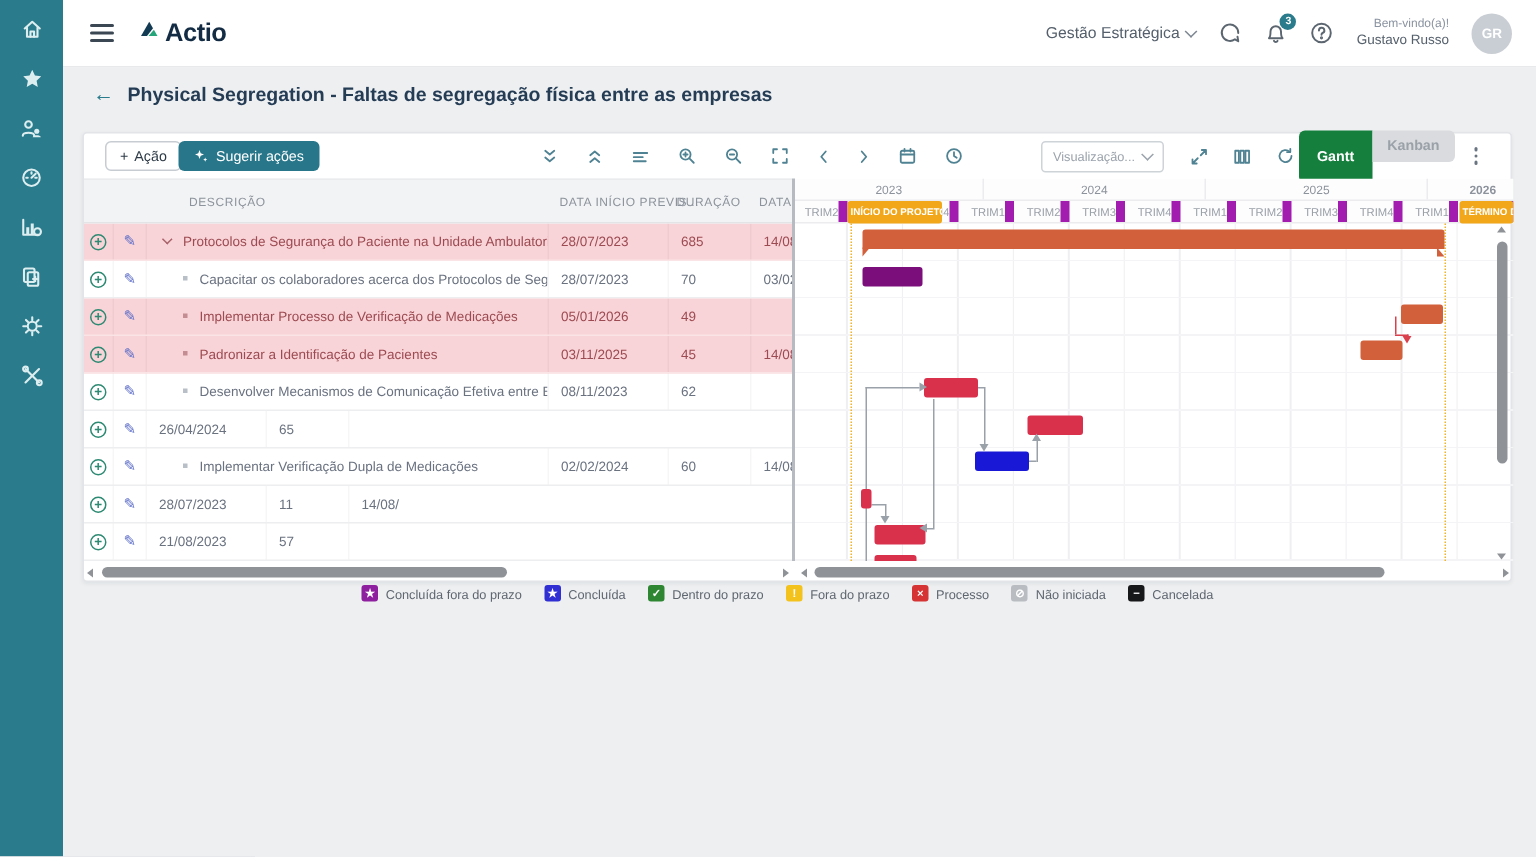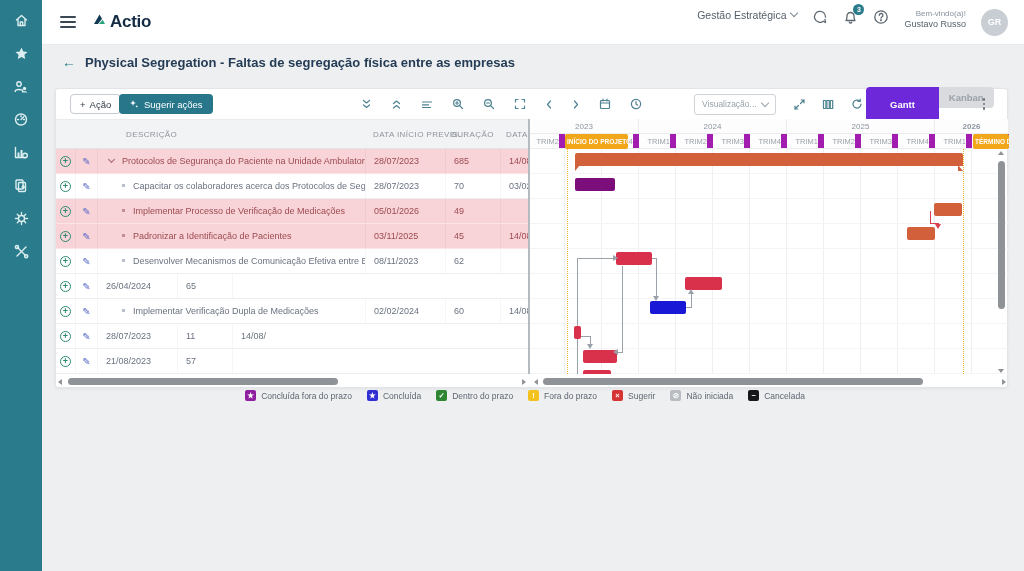--- a/index.html
+++ b/index.html
@@ -15,21 +15,21 @@
   .snav svg .fil{fill:#ddeef1;stroke:none}
 
   
   .topbar{position:absolute;left:42px;top:0;width:982px;height:45px;background:#fff;
           border-bottom:1px solid #e7e9eb;display:flex;align-items:center;z-index:4}
   .hamb{margin-left:18px;width:16px;cursor:pointer}
   .hamb div{height:2px;background:#3c4754;margin:3px 0;border-radius:1px}
   .logo{display:flex;margin-left:16px}
   .logo-mark{width:15px;height:15px;margin-right:3px}
   .logo-text{font-size:17px;font-weight:bold;color:#132c44;letter-spacing:-.3px}
-  .top-right{margin-left:auto;display:flex;align-items:flex-start;gap:15px;padding-right:16px}
+  .top-right{margin-left:auto;display:flex;align-items:center;gap:15px;padding-right:16px}
   .module{display:flex;align-items:center;gap:5px;font-size:10.5px;color:#55606c;cursor:pointer}
   .chev{width:6px;height:6px;border-right:1.3px solid #7c8691;border-bottom:1.3px solid #7c8691;
         transform:rotate(45deg);margin-top:-3px}
   .tico{position:relative;cursor:pointer;display:flex}
   .tico svg{stroke:#5c6670;fill:none;stroke-width:1.3;stroke-linecap:round;stroke-linejoin:round}
   .nbadge{position:absolute;top:-5px;right:-6px;width:11px;height:11px;border-radius:50%;
           background:#2a7b8b;color:#fff;font-size:7px;text-align:center;line-height:11px;font-weight:bold}
   .welcome{text-align:right;line-height:1.25}
   .welcome .w1{font-size:8px;color:#8a93a0}
   .welcome .w2{font-size:9px;color:#55606c}
@@ -53,21 +53,21 @@
             background:#27768a;color:#fff;font-size:9.5px;display:flex;align-items:center;gap:5px;cursor:pointer}
   .tb-icons{position:absolute;left:305px;display:flex;gap:19px;align-items:center}
   .tbi{cursor:pointer;display:flex}
   .tbi svg{stroke:#4f8292;fill:none;stroke-width:1.2;stroke-linecap:round;stroke-linejoin:round}
   .viewsel{position:absolute;left:638px;width:82px;height:21px;border:1px solid #ced3d8;border-radius:3px;
            display:flex;align-items:center;justify-content:space-between;padding:0 7px;cursor:pointer;background:#fff}
   .viewsel span{font-size:8.5px;color:#9aa2ab}
   .viewsel .chev{border-color:#9aa2ab}
   .tb-icons2{position:absolute;left:738px;display:flex;gap:17px;align-items:center}
   .switch{position:absolute;left:810px;display:flex}
-  .btn-gantt{height:35px;padding:0 24px;background:#6d28d9;color:#fff;font-size:9.5px;font-weight:bold;
+  .btn-gantt{height:35px;padding:0 12px;background:#15803d;color:#fff;font-size:9.5px;font-weight:bold;
              border:none;border-radius:4px 0 0 4px;cursor:pointer}
   .btn-kanban{height:21px;padding:0 10px;background:#d9dbde;color:#9aa1a8;font-size:9.5px;font-weight:bold;
              border:none;border-radius:0 4px 4px 0;cursor:pointer}
   .kebab{position:absolute;left:922px;width:12px;text-align:center;cursor:pointer}
   .kebab i{display:block;width:2.5px;height:2.5px;border-radius:50%;background:#6a7480;margin:2px auto}
 
   
   .thead{position:absolute;left:0;top:30px;width:472px;height:30px;background:#f2f3f5;
          border-top:1px solid #e9ebed;border-bottom:1px solid #e2e4e6;font-size:8px;color:#8d939c;
          letter-spacing:.4px;display:flex;align-items:center}
@@ -507,21 +507,21 @@
           <span class="c cs">21/08/2023</span>
           <span class="c cu">57</span>
           <span class="c cn"></span>
         </div>
       </div>
 
     <div class="splitter"></div>
 
     <div class="gantt">
       <div class="g-years" id="g-years">
-          <div class="gy" style="width: 109px;">2023</div>
+          <div class="gy" style="width: 126px;">2023</div>
           <div class="gy" style="width: 148px;">2024</div>
           <div class="gy" style="width: 148px;">2025</div>
           <div class="gy" style="width: 74px; font-weight: bold;">2026</div>
         </div>
       <div class="g-quarters" id="g-quarters">
           <div class="gq" style="width: 35px;">TRIM2</div>
           <div class="gq" style="width: 37px;">TRIM3</div>
           <div class="gq" style="width: 37px;">TRIM4</div>
           <div class="gq" style="width: 37px;">TRIM1</div>
           <div class="gq" style="width: 37px;">TRIM2</div>
@@ -600,21 +600,21 @@
       <div class="litem">
         <span class="lsq" style="background: rgb(47, 134, 50);">✓</span>
         <span>Dentro do prazo</span>
       </div>
       <div class="litem">
         <span class="lsq" style="background: rgb(243, 194, 29);">!</span>
         <span>Fora do prazo</span>
       </div>
       <div class="litem">
         <span class="lsq" style="background: rgb(214, 52, 52);">×</span>
-        <span>Sugerir</span>
+        <span>Processo</span>
       </div>
       <div class="litem">
         <span class="lsq" style="background: rgb(185, 189, 194);">⊘</span>
         <span>Não iniciada</span>
       </div>
       <div class="litem">
         <span class="lsq" style="background: rgb(23, 24, 26);">−</span>
         <span>Cancelada</span>
       </div>
     </div>

